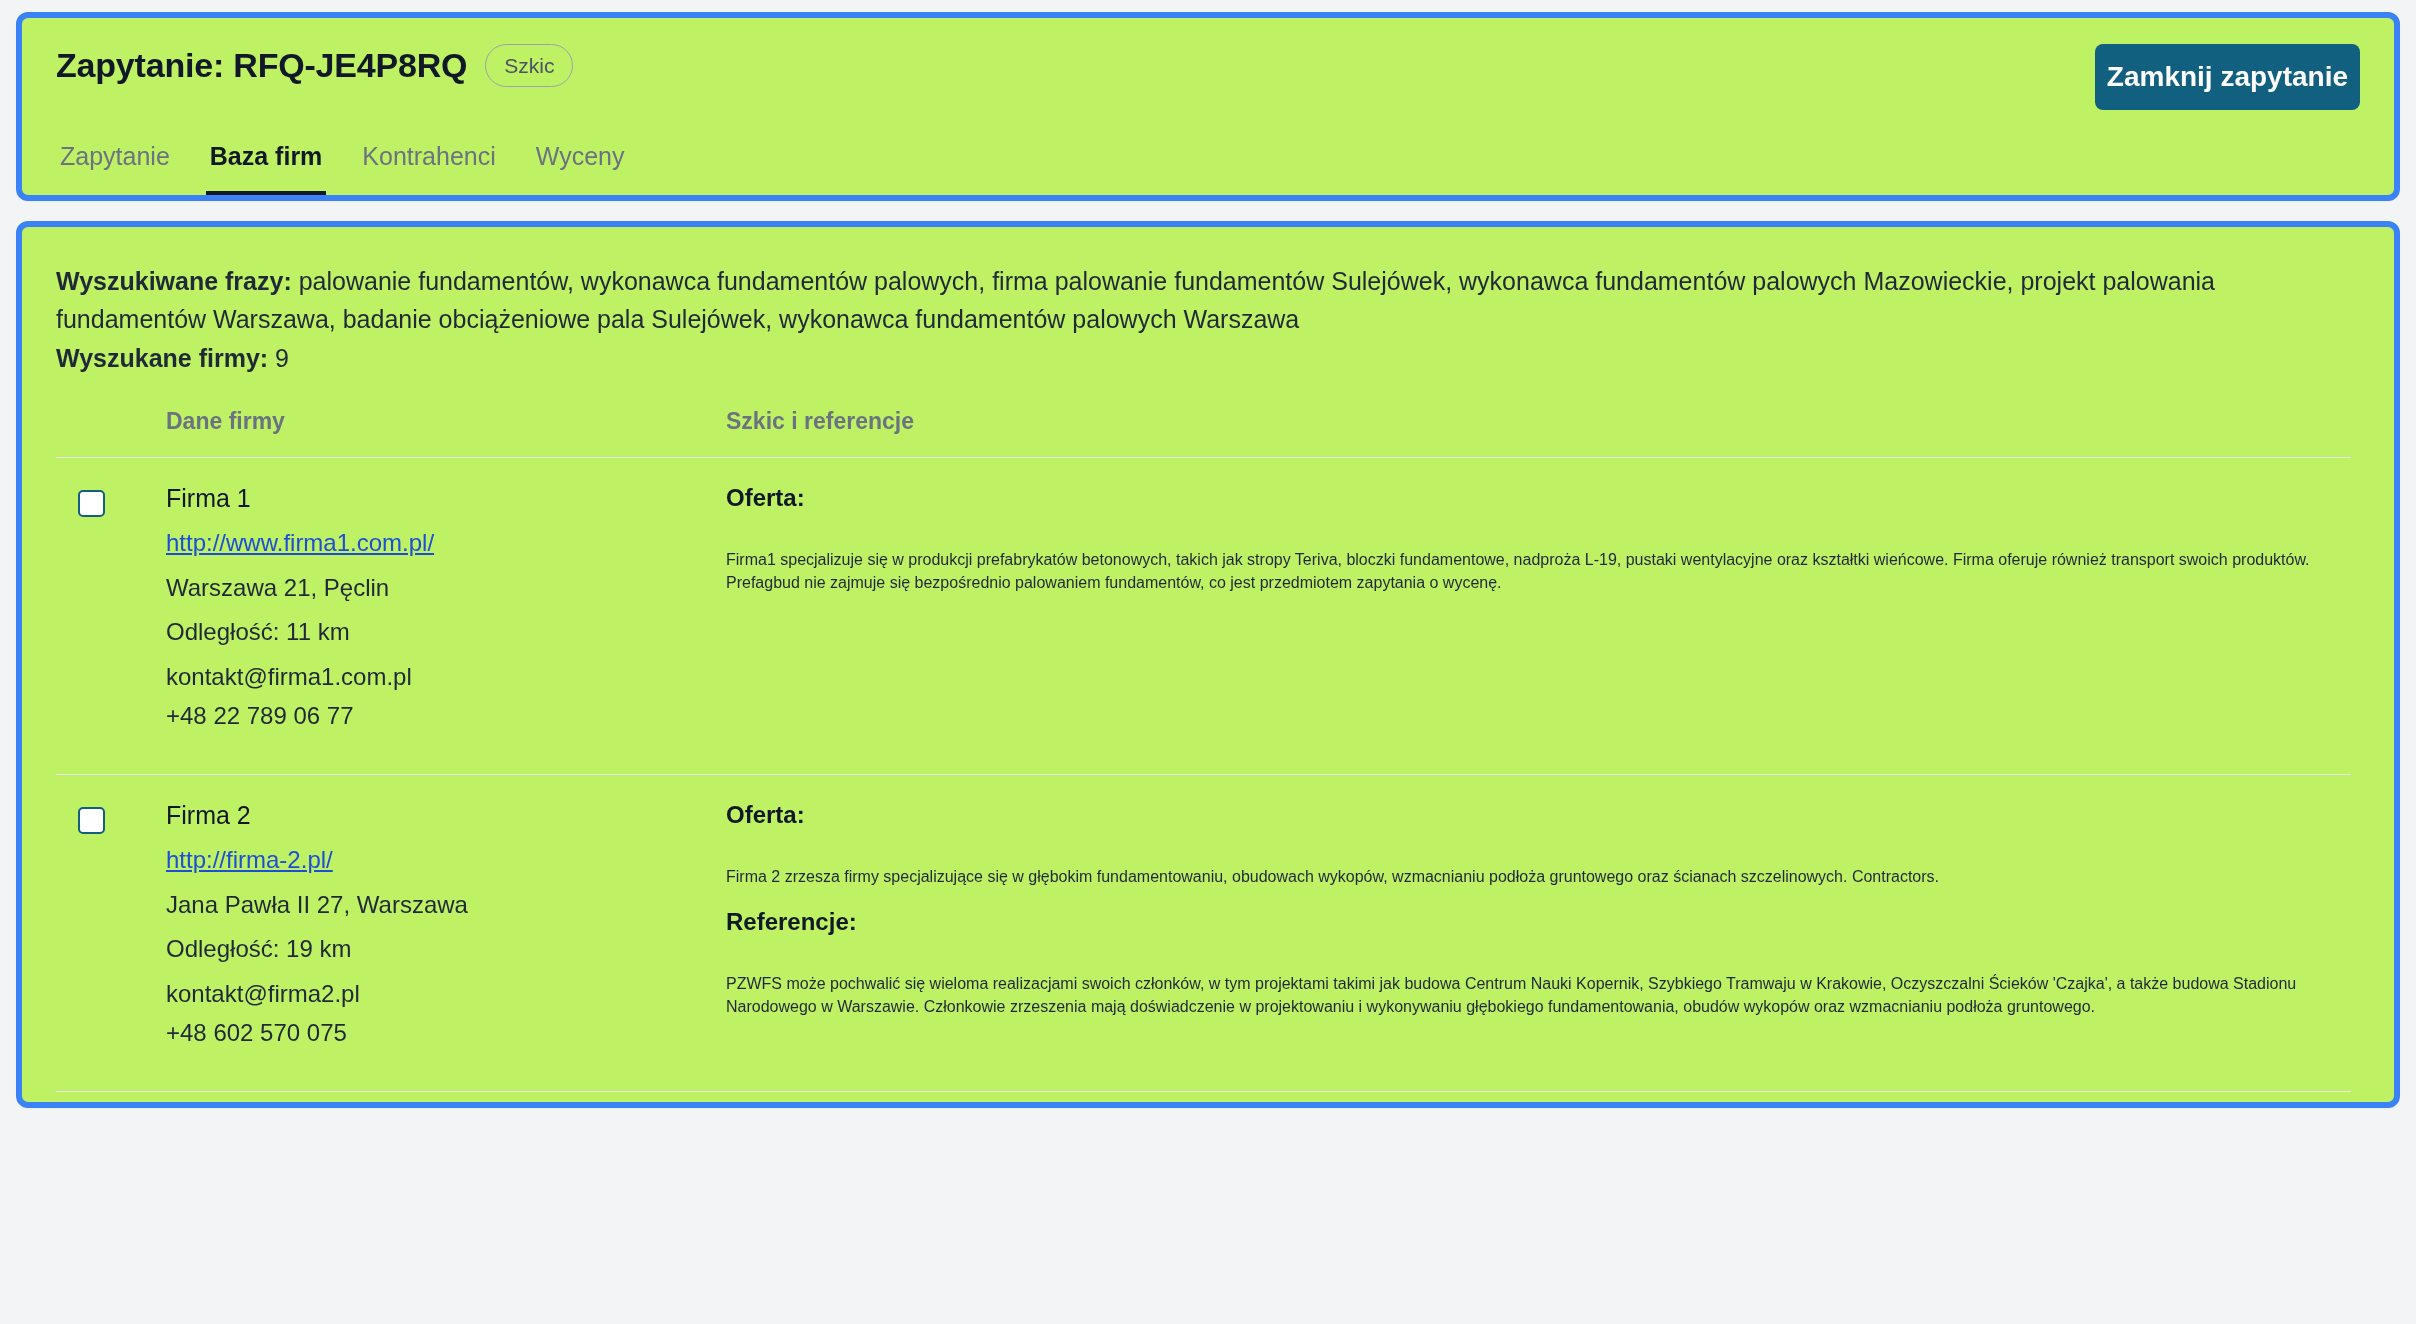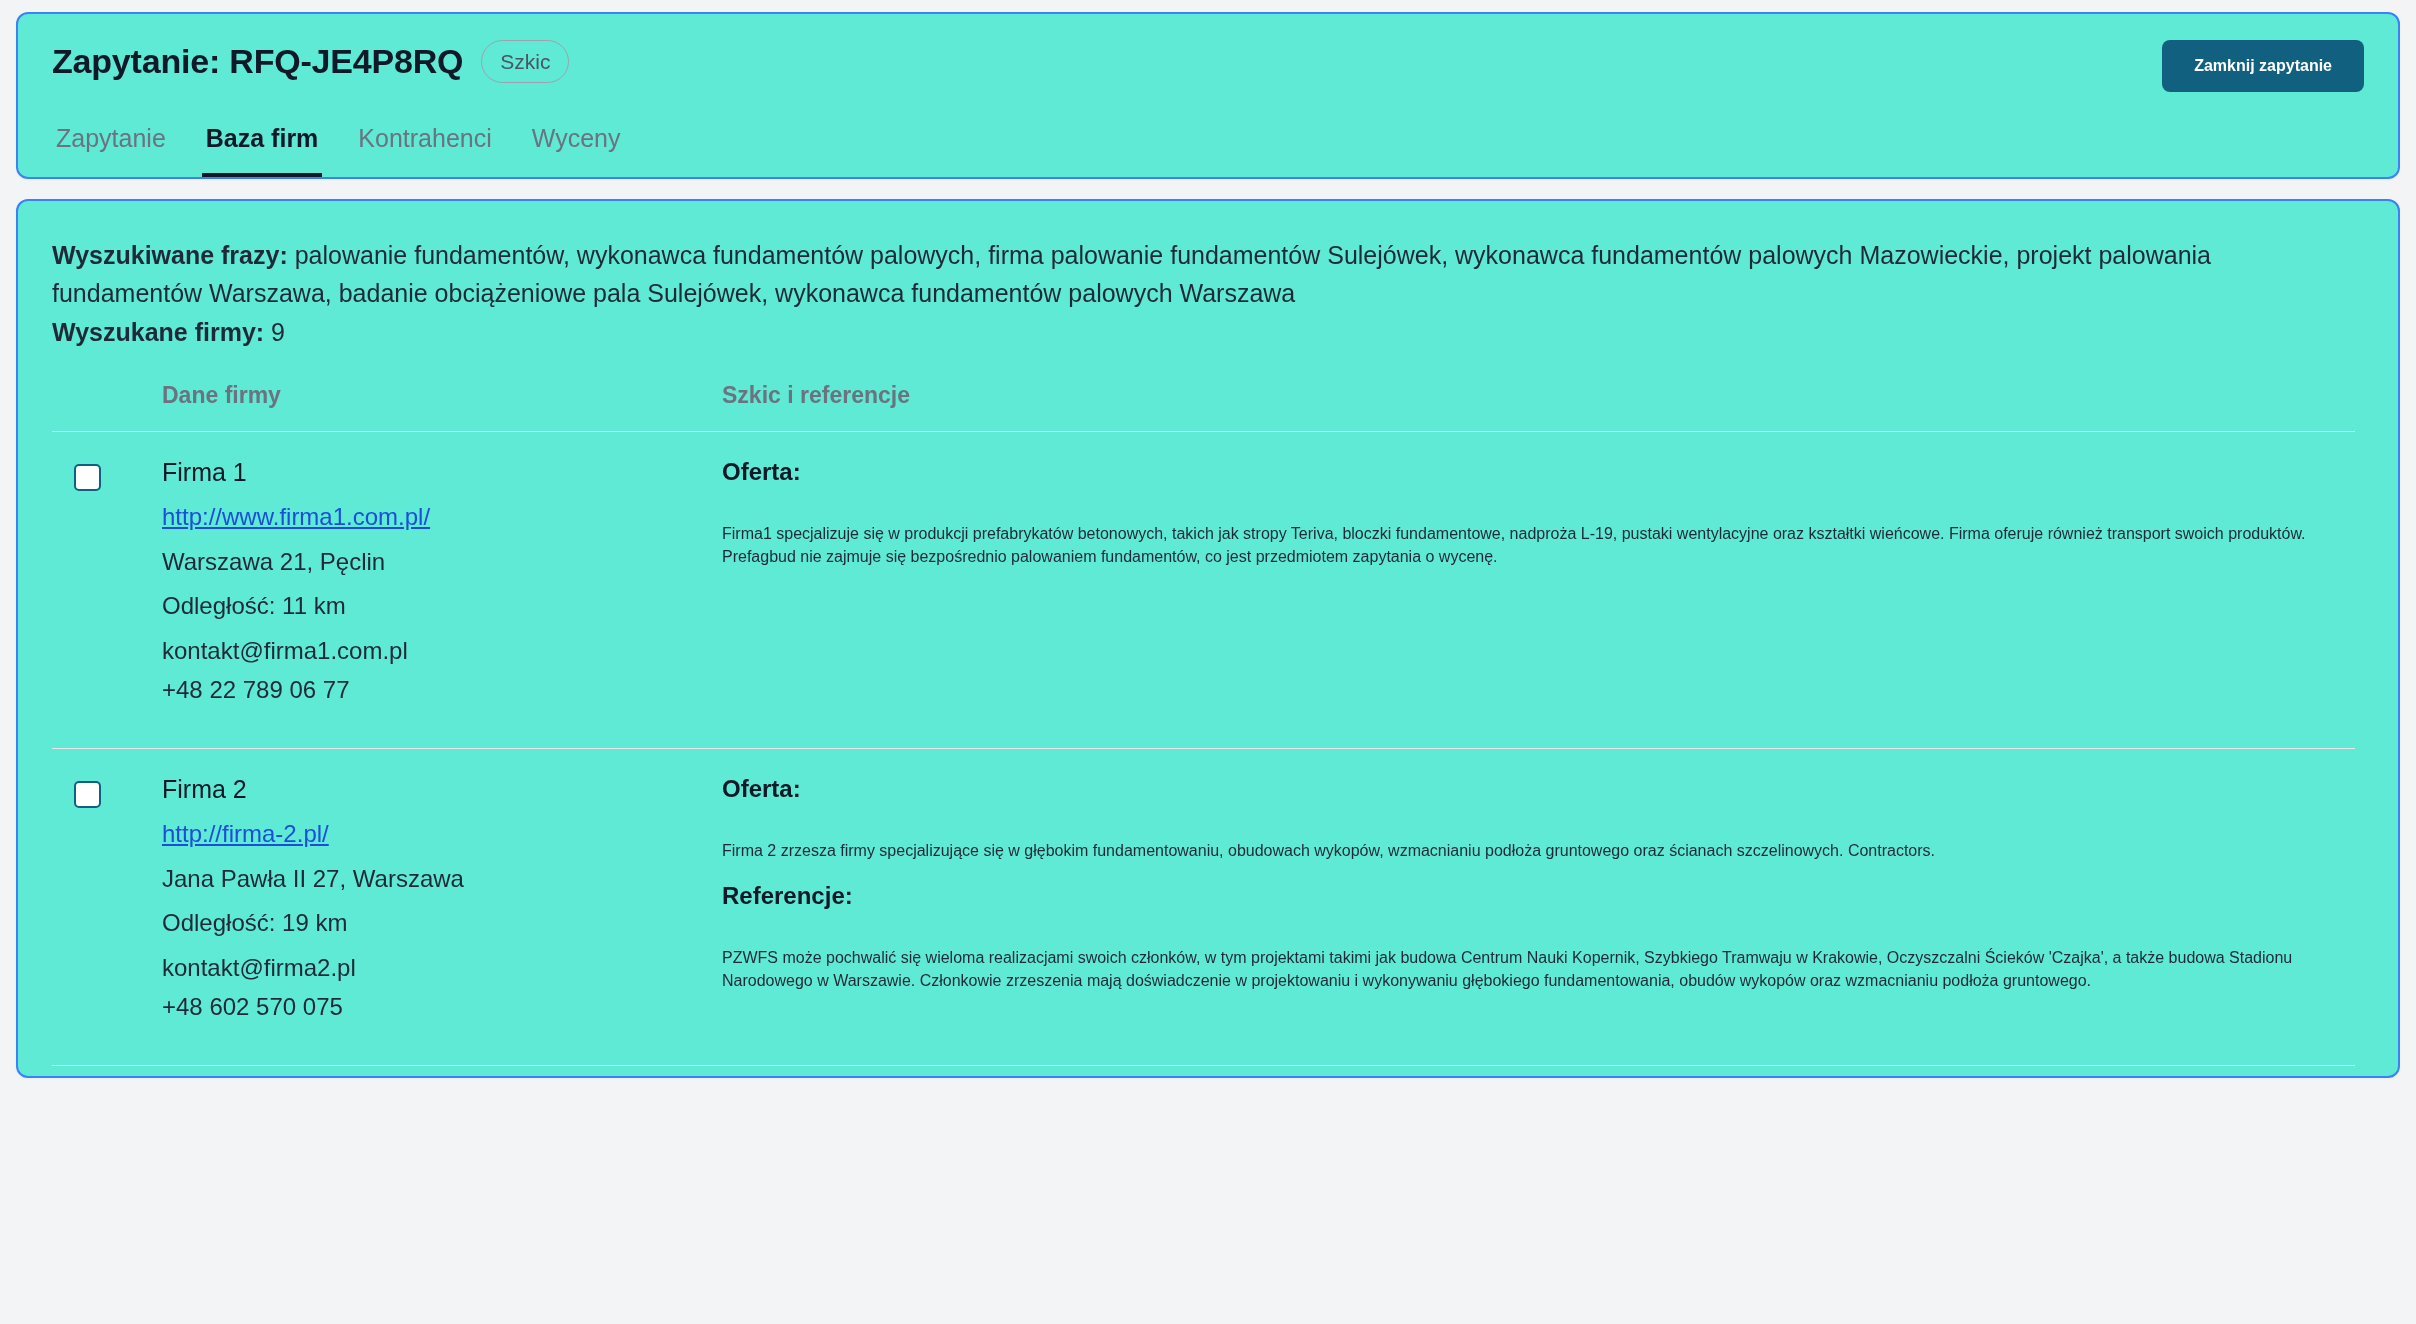--- a/index.html
+++ b/index.html
@@ -9,22 +9,22 @@
     background: #f3f4f6;
     font-family: "Liberation Sans", sans-serif;
     color: #1f2937;
   }
   body {
     width: 2416px;
     min-height: 1324px;
     padding: 12px 16px 0 16px;
   }
   .card {
-    background: #5eead4;
-    border: 2px solid #3b82f6;
+    background: #bef264;
+    border: 6px solid #3b82f6;
     border-radius: 12px;
     box-shadow: 0 1px 2px rgba(0,0,0,0.04);
   }
 
   
   .header-card {
     padding: 26px 34px 0 34px;
     margin-bottom: 20px;
   }
   .header-top {
@@ -50,24 +50,24 @@
     border-radius: 999px;
     padding: 10px 18px;
     font-size: 21px;
     line-height: 1;
   }
   .primary-button {
     background: #11607f;
     color: #ffffff;
     border: none;
     border-radius: 8px;
-    font-size: 16px;
+    font-size: 28px;
     font-weight: bold;
     font-family: "Liberation Sans", sans-serif;
-    padding: 17px 32px;
+    padding: 17px 12px;
     cursor: pointer;
   }
   .tabs {
     display: flex;
     align-items: flex-end;
     gap: 32px;
     margin-top: 32px;
   }
   .tab {
     font-size: 25px;

